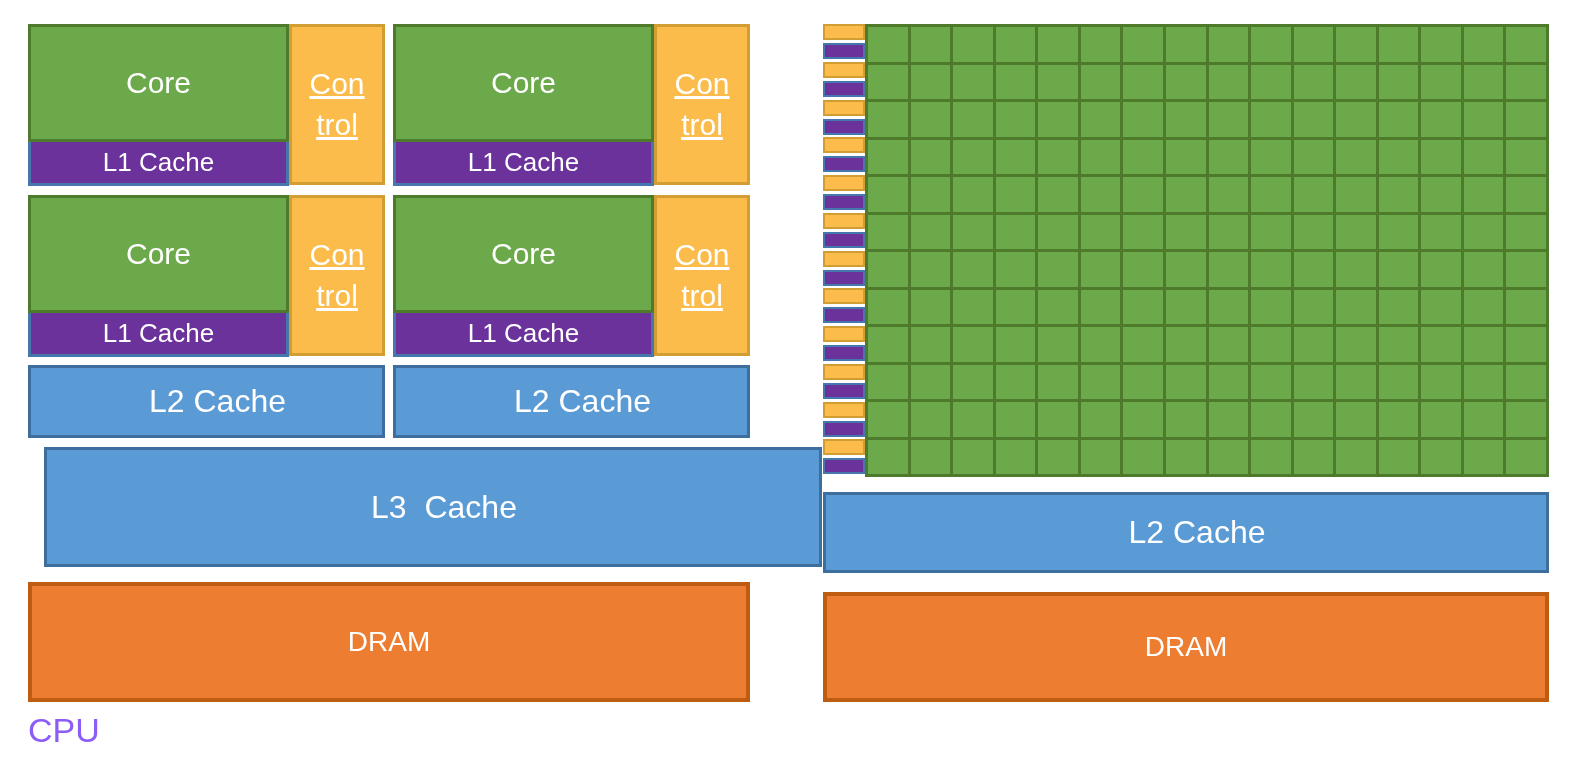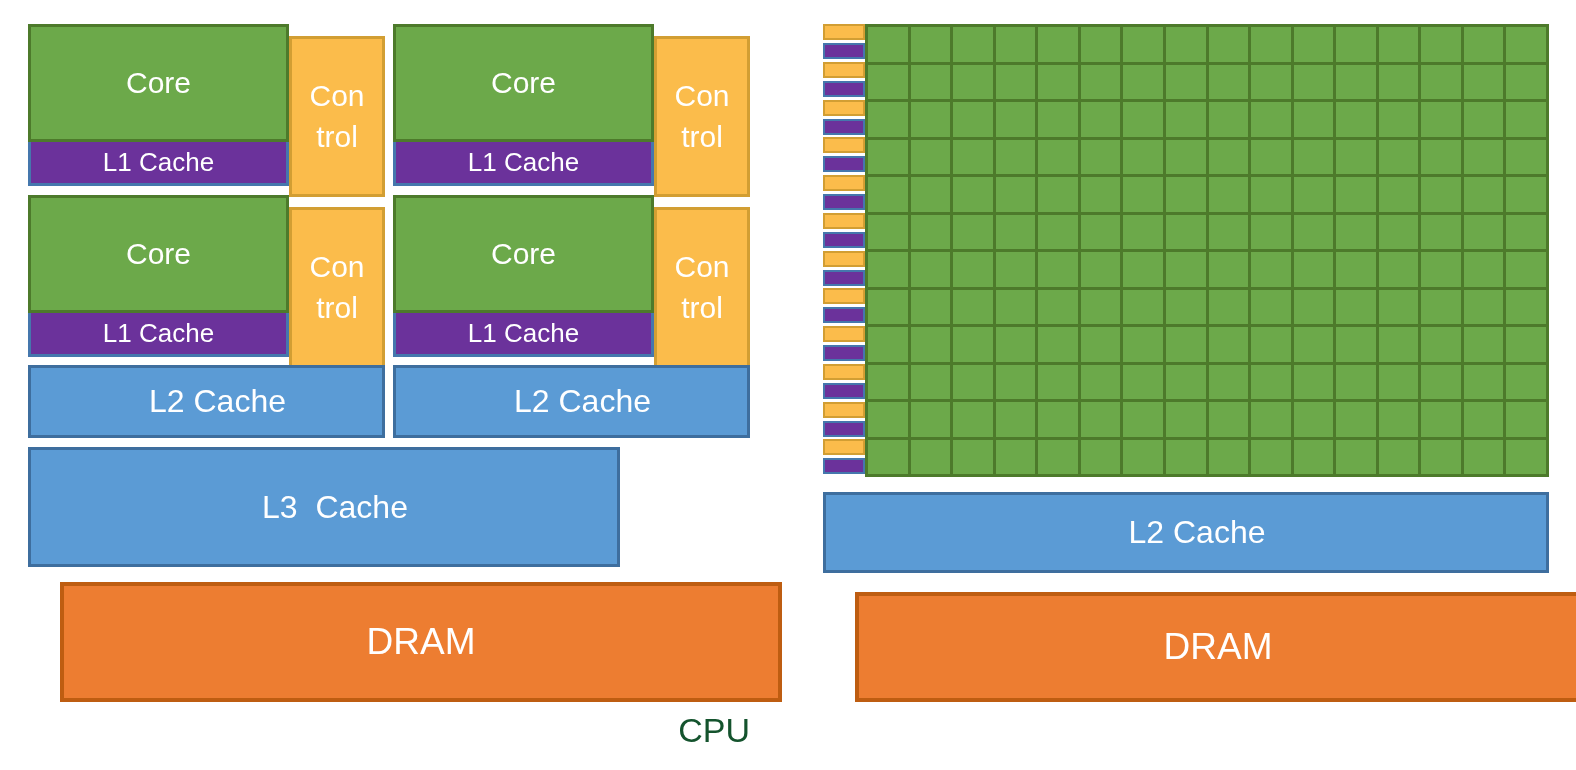--- a/index.html
+++ b/index.html
@@ -11,43 +11,42 @@
   .block-text{color:#ffffff;display:flex;align-items:center;justify-content:center;text-align:center;}
 
   
   .cpu-unit{width:311px;height:163px;padding-left:30px;}
   .cpu-core{
     position:absolute;left:0;top:0;width:261px;height:118px;box-sizing:border-box;
     background:var(--core-green);border:3px solid var(--green-border);
     font-size:30px;
   }
   .cpu-control{
-    position:absolute;left:261px;top:12px;width:96px;height:161px;box-sizing:border-box;
+    position:absolute;left:261px;top:0;width:96px;height:161px;box-sizing:border-box;
     background:var(--control-orange);border:3px solid var(--control-border);
-    font-size:30px;white-space:pre-line;line-height:1.35;
+    font-size:30px;white-space:pre-line;line-height:1.35;text-decoration:underline;
   }
   .cpu-l1{
     position:absolute;left:0;top:118px;width:261px;height:44px;box-sizing:border-box;
     background:var(--l1-purple);border:3px solid var(--l1-border);border-top:none;
     font-size:26px;
   }
 
   
   .bar-blue{
     background:var(--cache-blue);border:3px solid var(--cache-border);
     font-size:32px;white-space:pre;padding-left:22px;
   }
   .bar-dram{
     background:var(--dram-orange);border:4px solid var(--dram-border);
-    font-size:37px;
-    margin-left:32px;
+    font-size:28px;
   }
 
   .caption{
-    color:#14532d;font-size:34px;text-align:right;line-height:44px;
+    color:#8b5cf6;font-size:34px;text-align:left;line-height:44px;
   }
 
   
   .gpu-strip-col{left:823px;top:24px;width:42px;height:453px;display:flex;flex-direction:column;}
   .gpu-strip-pair{height:37.75px;flex:none;}
   .gpu-strip{height:16px;box-sizing:border-box;}
   .gpu-strip.orange{background:var(--control-orange);border:2px solid var(--control-border);margin-bottom:3px;}
   .gpu-strip.purple{background:var(--l1-purple);border:2px solid var(--l1-border);}
 
   
@@ -102,21 +101,21 @@
     <div class="cpu-control block-text"><span>Con
 trol</span></div>
     <div class="cpu-l1 block-text">
         <span>L1 Cache</span>
       </div>
   </div>
 
   <div class="abs bar-blue block-text" style="left:28px;top:365px;width:357px;height:73px;"><span>L2 Cache</span></div>
   <div class="abs bar-blue block-text" style="left:393px;top:365px;width:357px;height:73px;"><span>L2 Cache</span></div>
 
-  <div class="abs bar-blue block-text" style="left:28px;top:447px;width:592px;height:120px;"><span>L3  Cache</span></div>
+  <div class="abs bar-blue block-text" style="left:44px;top:447px;width:778px;height:120px;"><span>L3  Cache</span></div>
 
   <div class="abs bar-dram block-text" style="left:28px;top:582px;width:722px;height:120px;">
       <span>DRAM</span>
     </div>
 
   <div class="abs caption" style="left:28px;top:708px;width:722px;">CPU</div>
 
   <div class="abs gpu-strip-col">
       <div class="gpu-strip-pair">
         <div class="gpu-strip orange"></div>

